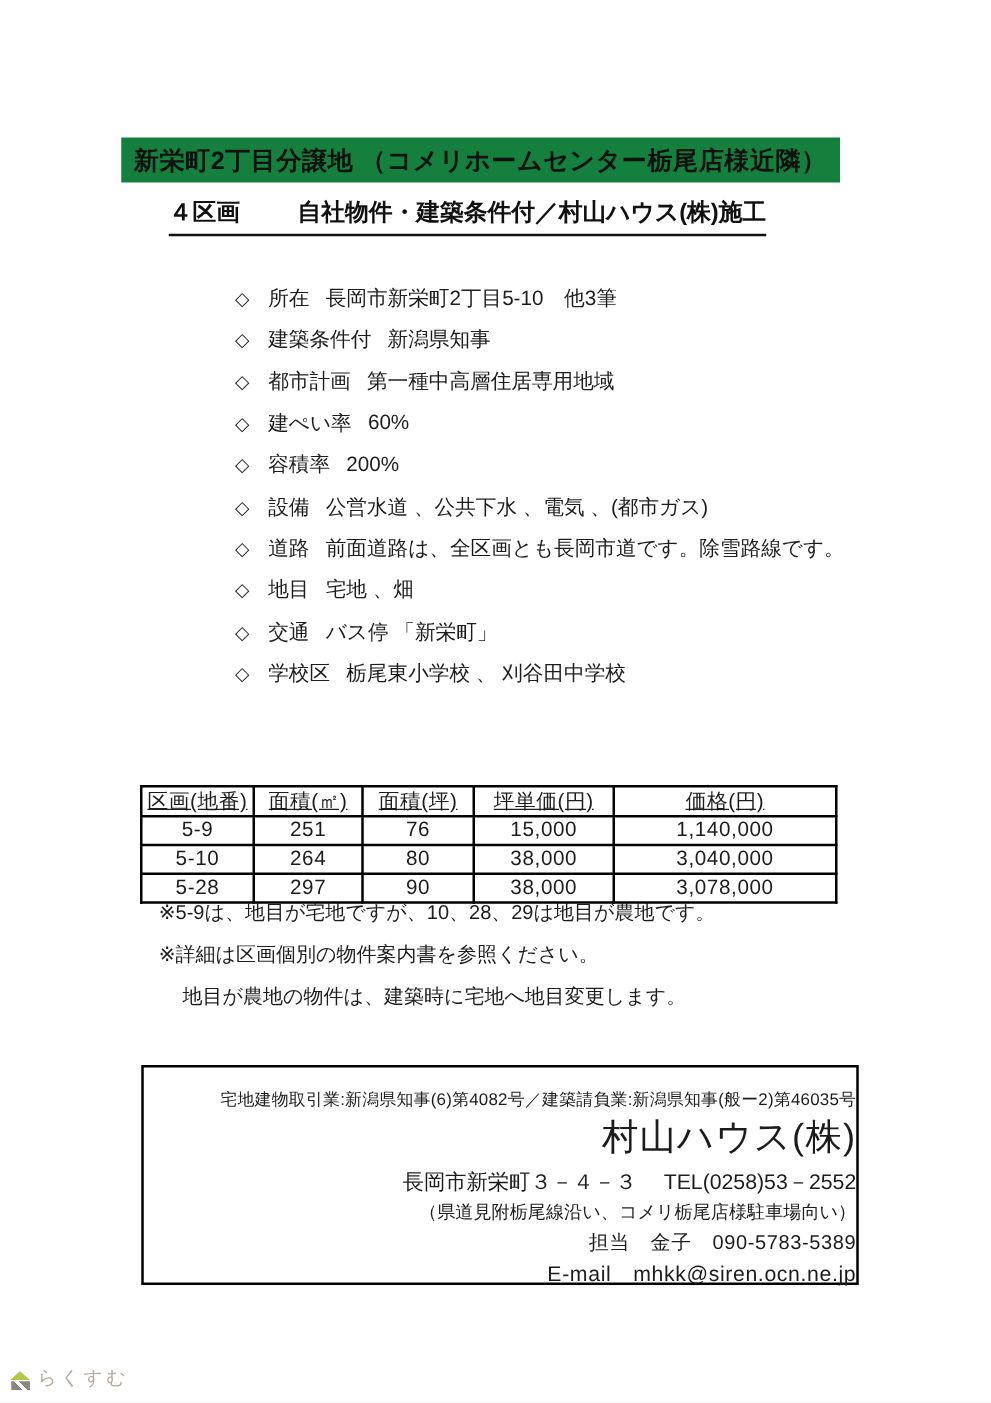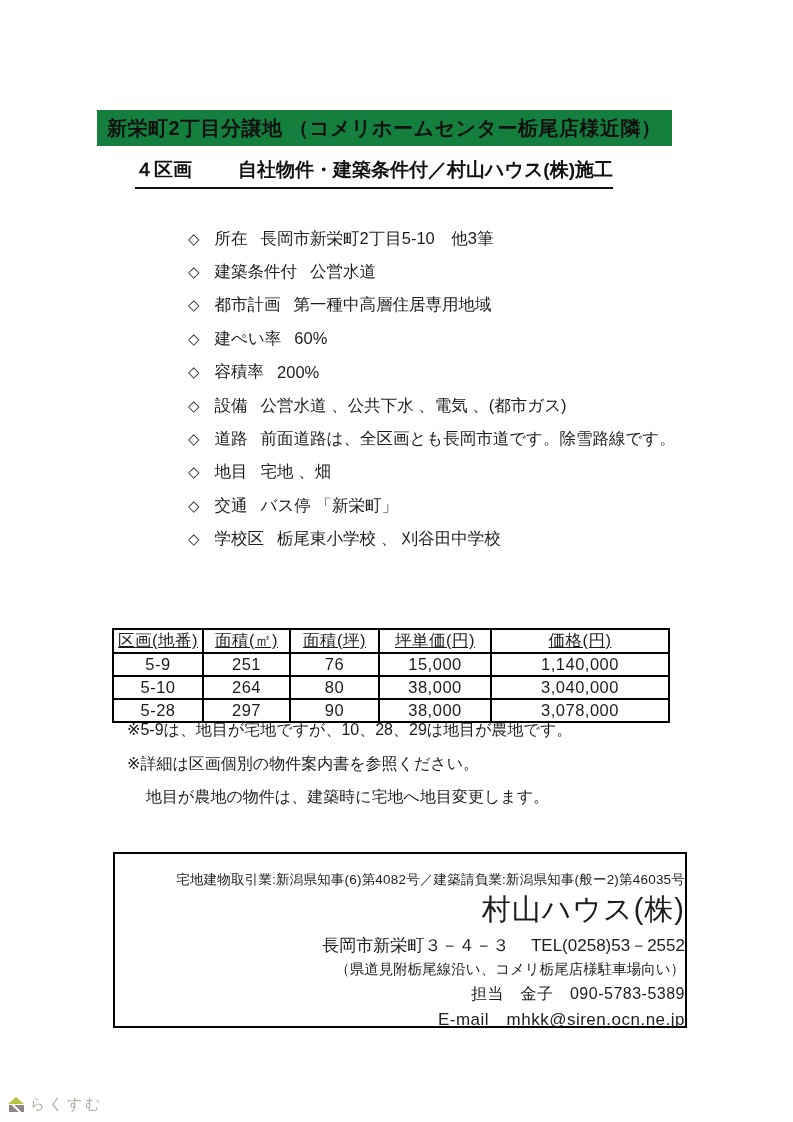--- a/index.html
+++ b/index.html
@@ -69,21 +69,21 @@
   }
   .company-license{font-size:13.5px;margin-top:17px;white-space:nowrap;letter-spacing:0.2px;}
   .company-name{font-size:29px;margin-top:1px;letter-spacing:1px;}
   .company-address{font-size:17px;margin-top:4px;}
   .company-address-note{font-size:14.5px;margin-top:3px;}
   .company-contact{font-size:16px;margin-top:5px;letter-spacing:0.5px;}
   .company-email{font-size:17px;margin-top:3px;letter-spacing:0.5px;padding-left:20px;}
   
   .watermark{
     position:absolute;left:8px;top:1096px;
-    display:flex;align-items:flex-end;
+    display:flex;align-items:flex-end;font-family:Liberation Serif, serif;
   }
   .house-icon{position:relative;width:17px;height:15px;margin-right:5px;}
   .house-roof{
     position:absolute;top:0;left:0;
     width:0;height:0;
     border-left:8.5px solid transparent;
     border-right:8.5px solid transparent;
     border-bottom:7px solid #b5c644;
   }
   .house-body{
@@ -112,21 +112,21 @@
 
   <div class="details">
     <div class="detail-item">
       <span class="bullet">◇</span>
       <span class="dlabel">所在</span>
       <span class="dvalue">長岡市新栄町2丁目5-10　他3筆</span>
     </div>
     <div class="detail-item">
       <span class="bullet">◇</span>
       <span class="dlabel">建築条件付</span>
-      <span class="dvalue">公営水道</span>
+      <span class="dvalue">新潟県知事</span>
     </div>
     <div class="detail-item">
       <span class="bullet">◇</span>
       <span class="dlabel">都市計画</span>
       <span class="dvalue">第一種中高層住居専用地域</span>
     </div>
     <div class="detail-item">
       <span class="bullet">◇</span>
       <span class="dlabel">建ぺい率</span>
       <span class="dvalue">60%</span>

